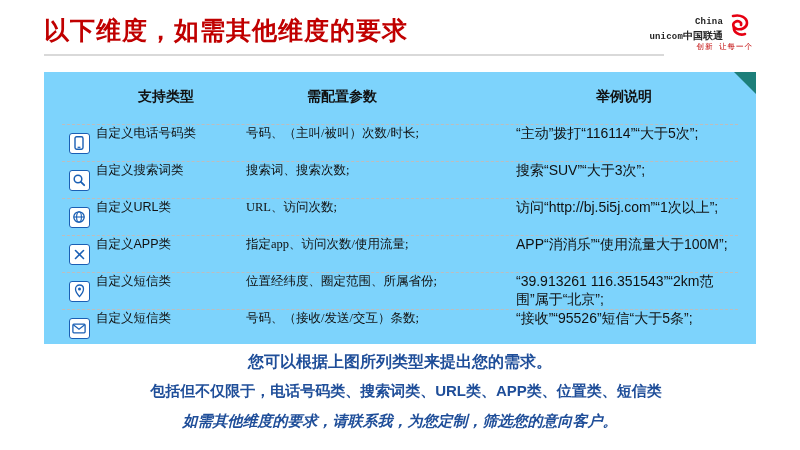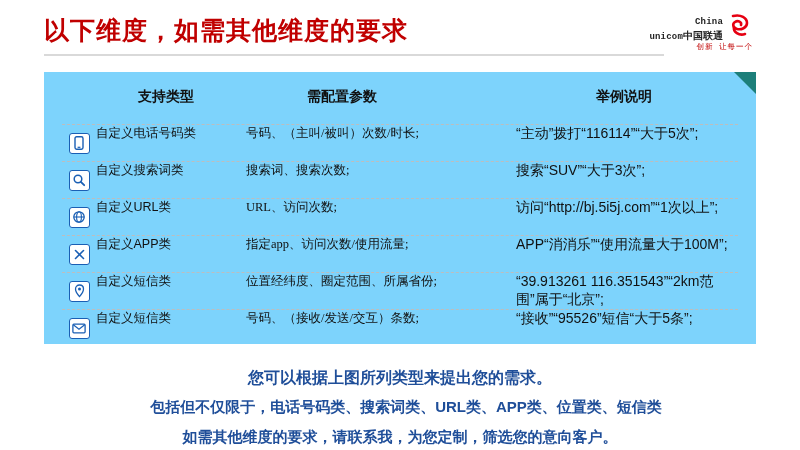--- a/index.html
+++ b/index.html
@@ -151,25 +151,24 @@
     color: #111;
   }
 
   
   .foot {
     position: absolute;
     left: 0; width: 800px;
     text-align: center;
     color: #1f4e99;
     font-weight: bold;
-    margin-top: 16px;
   }
   .foot1 { top: 352px; font-size: 16px; }
   .foot2 { top: 382px; font-size: 15px; padding-left: 12px; }
-  .foot3 { top: 412px; font-size: 15px; }
+  .foot3 { top: 412px; font-size: 15px; font-style: italic; }
 </style>
 </head>
 <body>
 
 <div class="slide">
 
   <div class="title">以下维度，如需其他维度的要求</div>
   <div class="title-rule"></div>
 
   <div class="logo">

